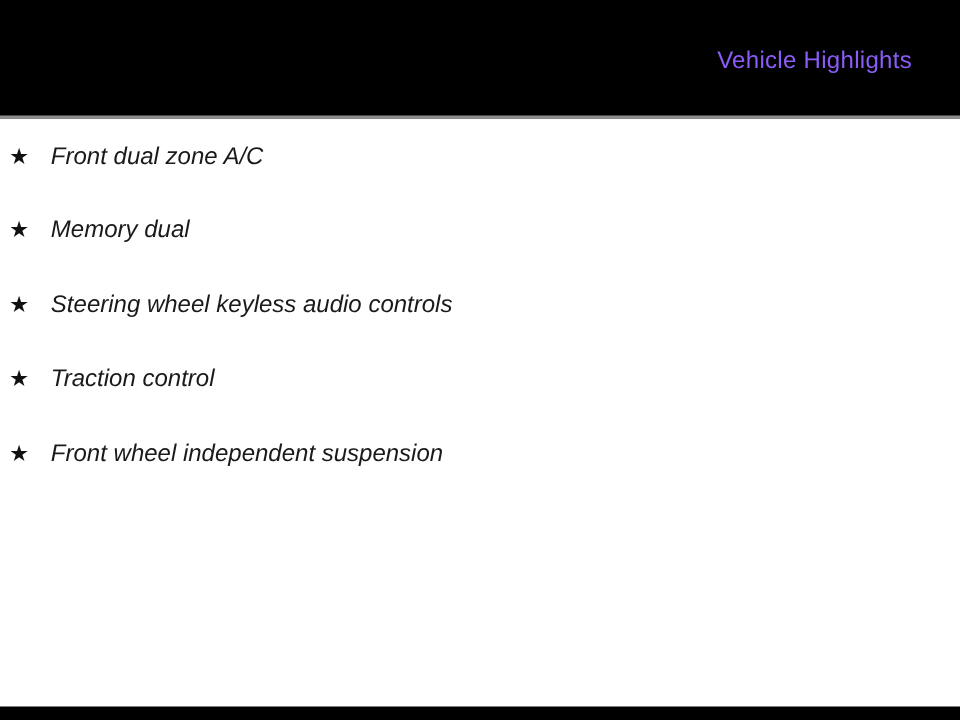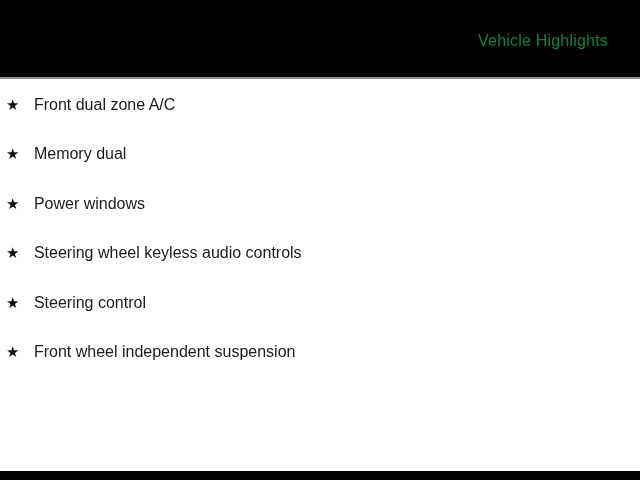--- a/index.html
+++ b/index.html
@@ -20,28 +20,29 @@
     height: 79px;
     background: #000000;
     border-bottom: 2px solid #8f8f8f;
     display: flex;
     align-items: center;
     justify-content: flex-end;
     padding-right: 32px;
     padding-top: 5px;
   }
   .header-title {
-    color: #15803d;
+    color: #8b5cf6;
     font-size: 16px;
     letter-spacing: 0.2px;
   }
   .highlights-list {
     list-style: none;
     margin: 0;
     padding: 1px 0 0 6px;
+    font-style: italic;
   }
   .highlight-item {
     height: 49.4px;
     line-height: 49.4px;
     white-space: nowrap;
   }
   .star {
     display: inline-block;
     font-family: "DejaVu Sans", sans-serif;
     font-size: 15px;
@@ -73,29 +74,25 @@
   <li class="highlight-item">
     <span class="star">★</span>
     <span class="label">Front dual zone A/C</span>
   </li>
   <li class="highlight-item">
     <span class="star">★</span>
     <span class="label">Memory dual</span>
   </li>
   <li class="highlight-item">
     <span class="star">★</span>
-    <span class="label">Power windows</span>
-  </li>
-  <li class="highlight-item">
-    <span class="star">★</span>
     <span class="label">Steering wheel keyless audio controls</span>
   </li>
   <li class="highlight-item">
     <span class="star">★</span>
-    <span class="label">Steering control</span>
+    <span class="label">Traction control</span>
   </li>
   <li class="highlight-item">
     <span class="star">★</span>
     <span class="label">Front wheel independent suspension</span>
   </li>
 </ul>
 
 <div class="footer-bar"></div>
 
 </body></html>

